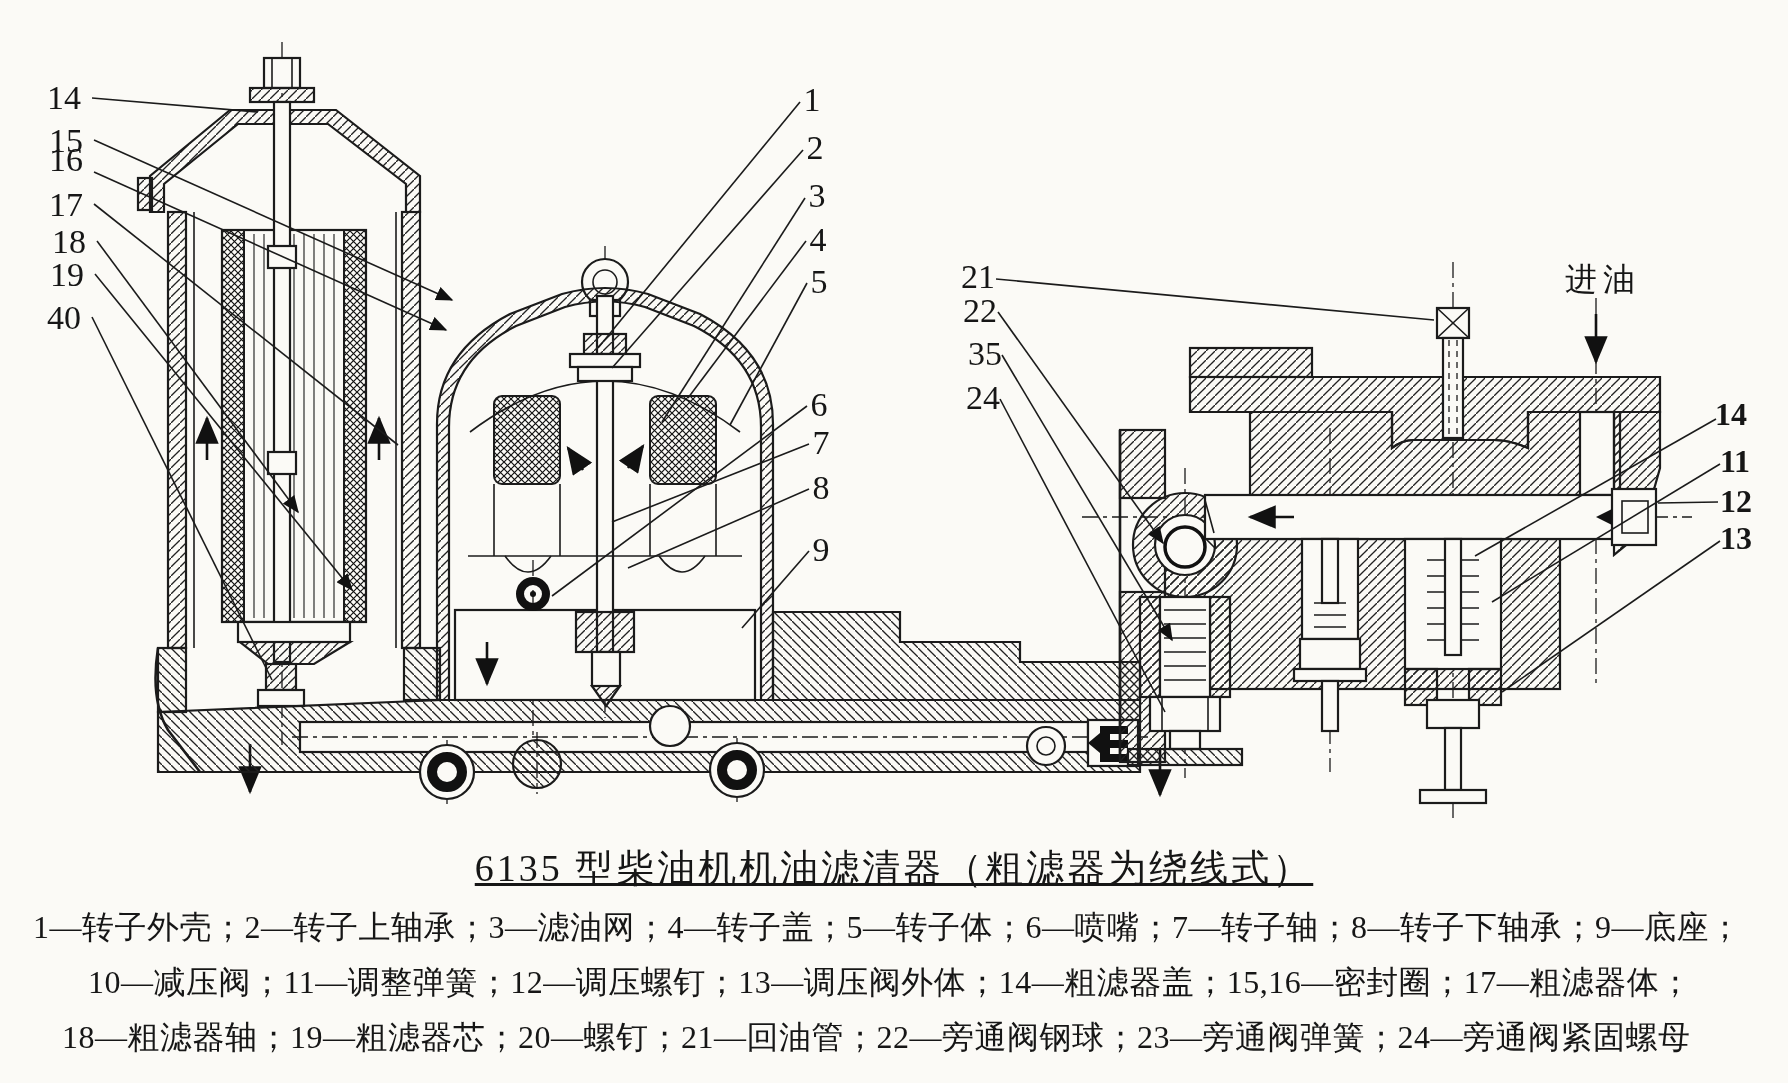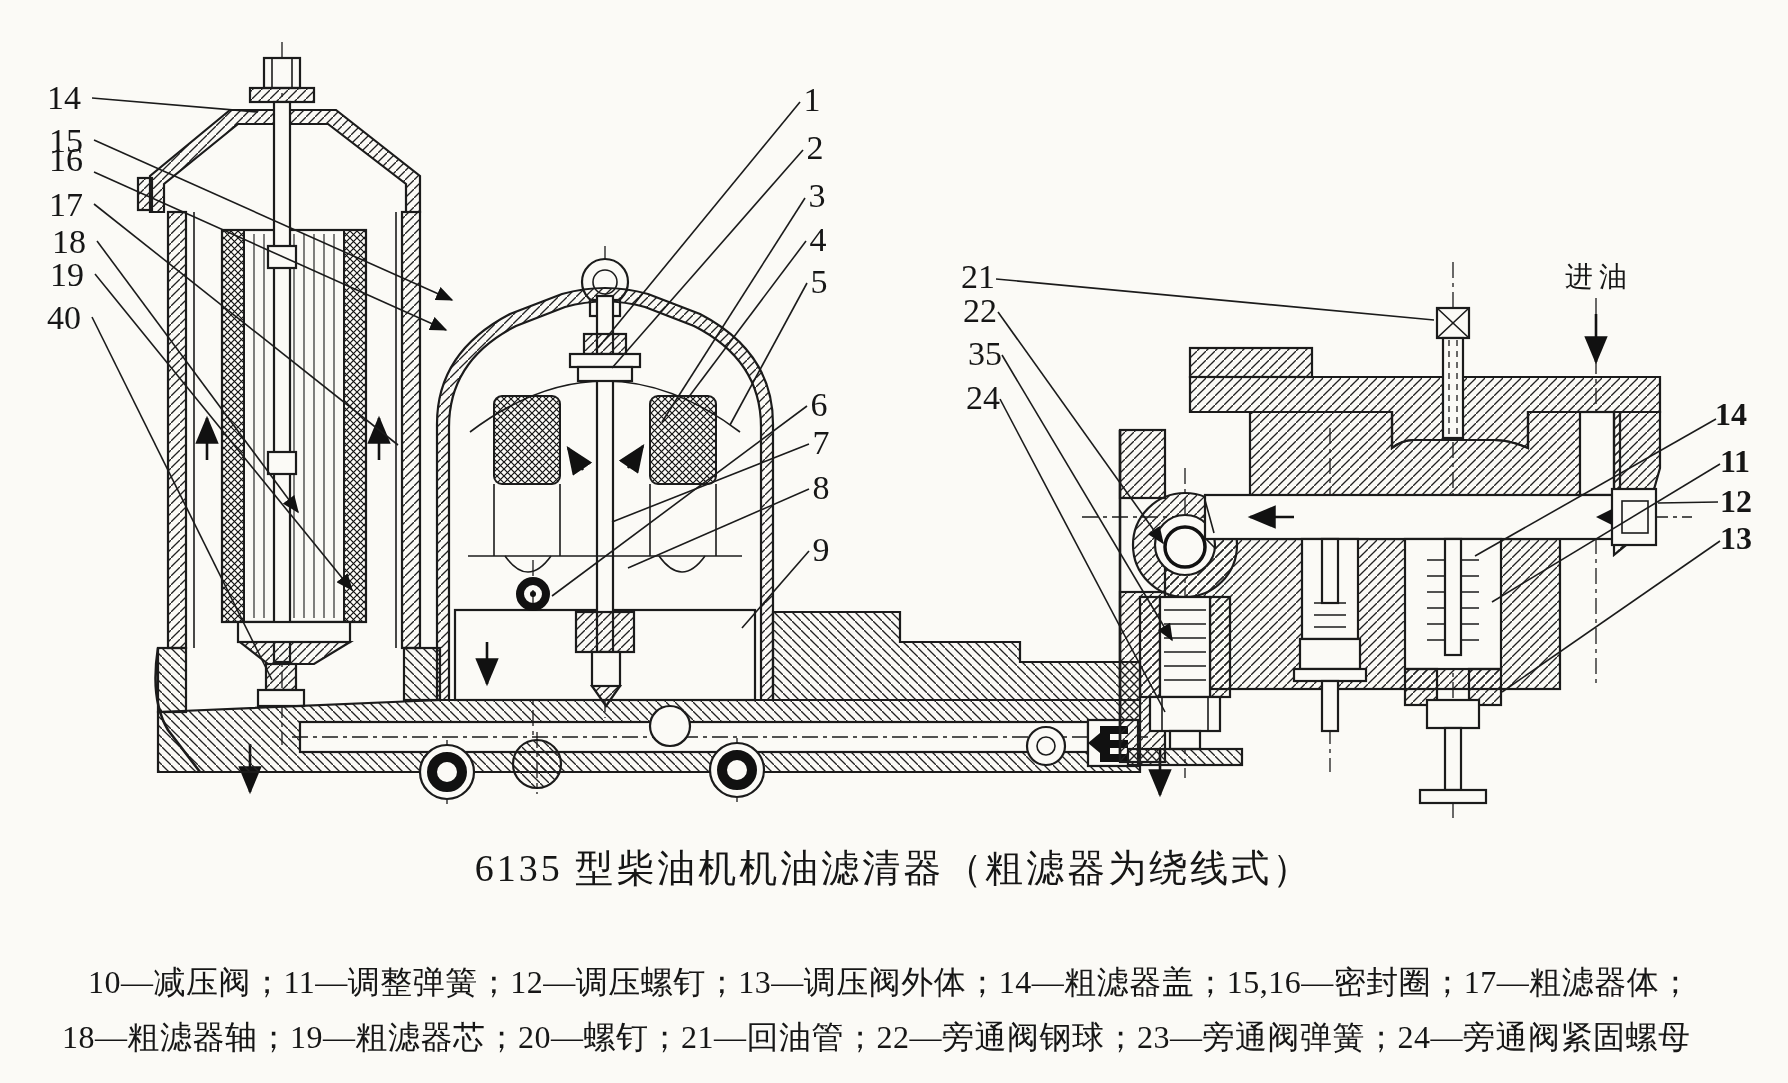--- a/index.html
+++ b/index.html
@@ -28,26 +28,26 @@
   
   .co{
     position:absolute;
     transform:translate(-50%,-50%);
     font-size:34px;line-height:1;
     white-space:nowrap;
   }
   .co.bold{font-weight:bold;font-size:32px;}
   .inlet{
     position:absolute;left:1565px;top:258px;
-    font-size:28px;letter-spacing:6px;white-space:nowrap;
+    font-size:32px;letter-spacing:6px;white-space:nowrap;
   }
   .caption{
     position:absolute;left:0;right:0;top:843px;
     text-align:center;
-    font-size:38px;letter-spacing:3px;white-space:nowrap;
+    font-size:38px;letter-spacing:3px;white-space:nowrap;text-decoration:underline;
   }
   .legend-line{
     position:absolute;
     font-size:32px;letter-spacing:0.5px;white-space:nowrap;
   }
   .lg1{left:33px;top:906px;}
   .lg2{left:88px;top:961px;text-align:right;}
   .lg3{left:62px;top:1016px;}
 </style>
 </head>
@@ -289,16 +289,17 @@
 
   <div class="co bold" style="left:1731px;top:414px">14</div>
   <div class="co bold" style="left:1735px;top:461px">11</div>
   <div class="co bold" style="left:1736px;top:501px">12</div>
   <div class="co bold" style="left:1736px;top:538px">13</div>
 
   <div class="inlet">进油</div>
 
   <div class="caption">6135 型柴油机机油滤清器（粗滤器为绕线式）</div>
 
+  <div class="legend-line lg1">1—转子外壳；2—转子上轴承；3—滤油网；4—转子盖；5—转子体；6—喷嘴；7—转子轴；8—转子下轴承；9—底座；</div>
   <div class="legend-line lg2">10—减压阀；11—调整弹簧；12—调压螺钉；13—调压阀外体；14—粗滤器盖；15,16—密封圈；17—粗滤器体；</div>
   <div class="legend-line lg3">18—粗滤器轴；19—粗滤器芯；20—螺钉；21—回油管；22—旁通阀钢球；23—旁通阀弹簧；24—旁通阀紧固螺母</div>
 
 </div>
 
 </body></html>

